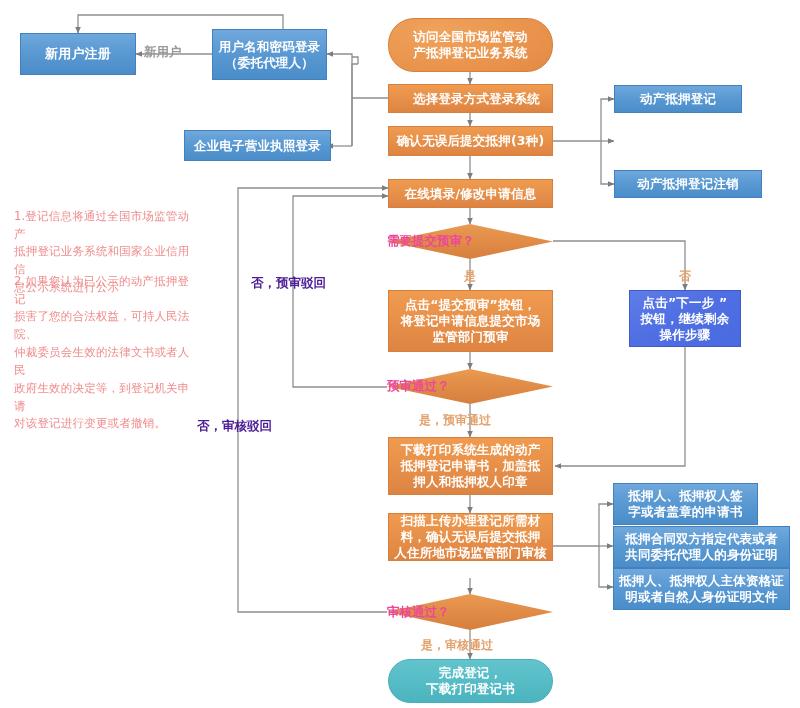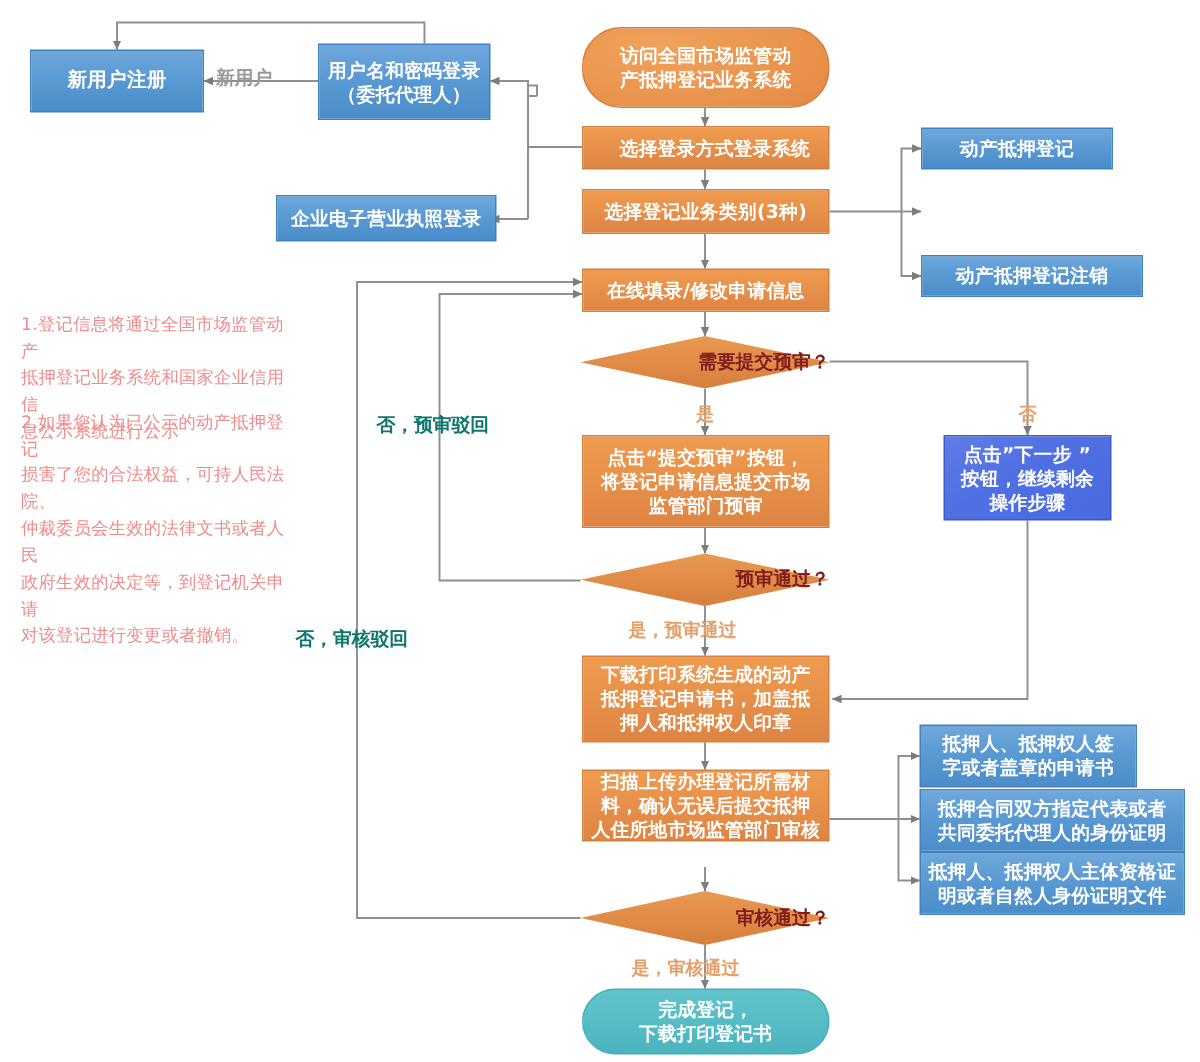--- a/index.html
+++ b/index.html
@@ -71,31 +71,31 @@
   }
   .diamond .shape{
     position:absolute;
     left:0;top:0;width:100%;height:100%;
     background:linear-gradient(180deg,#e99a51 0%,#e08a46 55%,#d67f3e 100%);
     clip-path:polygon(50% 0%,100% 50%,50% 100%,0% 50%);
   }
   .diamond .dlabel{
     position:absolute;
     left:0;top:0;width:100%;height:100%;
-    display:flex;align-items:center;justify-content:flex-end;
-    color:#7f1d1d;font-weight:bold;text-align:center;font-family:Liberation Serif, serif;
+    display:flex;align-items:center;justify-content:flex-start;
+    color:#ec4899;font-weight:bold;text-align:center;font-family:Liberation Serif, serif;
   }
   
   .elabel{
     position:absolute;
     white-space:nowrap;
     font-weight:bold;
     line-height:1;
   }
-  .elabel.blue-t{color:#0f766e;text-align:center;}
+  .elabel.blue-t{color:#4c1d95;text-align:center;}
   .elabel.orange-t{color:#e3a06a;}
   
   .note{
     position:absolute;
     color:#f08b8b;
     line-height:1.55;
     white-space:pre-line;
     letter-spacing:0.2px;
     font-weight:normal;
   }
@@ -188,21 +188,21 @@
   <div class="node orange-pill" style="left:388px;top:18px;width:165px;height:54px;font-size:12.5px;">
     <span>访问全国市场监管动
 产抵押登记业务系统</span>
   </div>
 
   <div class="node orange" style="left:388px;top:84px;width:165px;height:29px;font-size:12.5px;padding-left:12px;">
     <span>选择登录方式登录系统</span>
   </div>
 
   <div class="node orange" style="left:388px;top:126px;width:165px;height:30px;font-size:12.5px;">
-    <span>选择登记业务类别(3种)</span>
+    <span>确认无误后提交抵押(3种)</span>
   </div>
 
   <div class="node orange" style="left:388px;top:179px;width:165px;height:29px;font-size:12.5px;">
     <span>在线填录/修改申请信息</span>
   </div>
 
   <div class="node blue" style="left:614px;top:85px;width:128px;height:28px;font-size:12.5px;">
     <span>动产抵押登记</span>
   </div>
 

